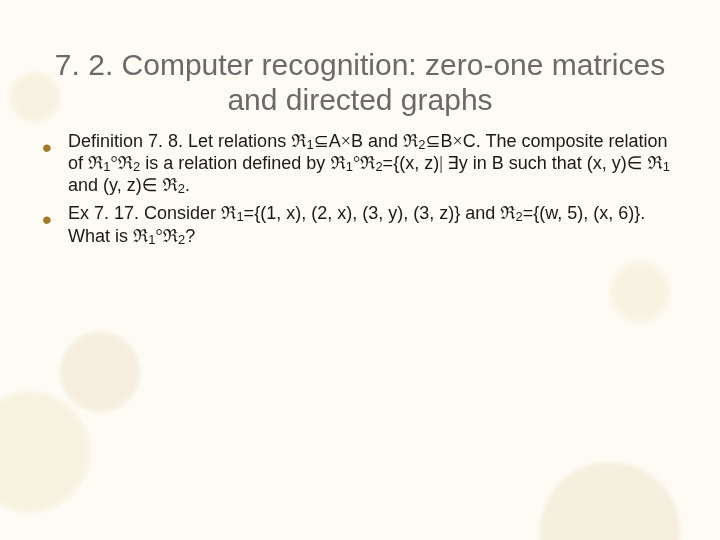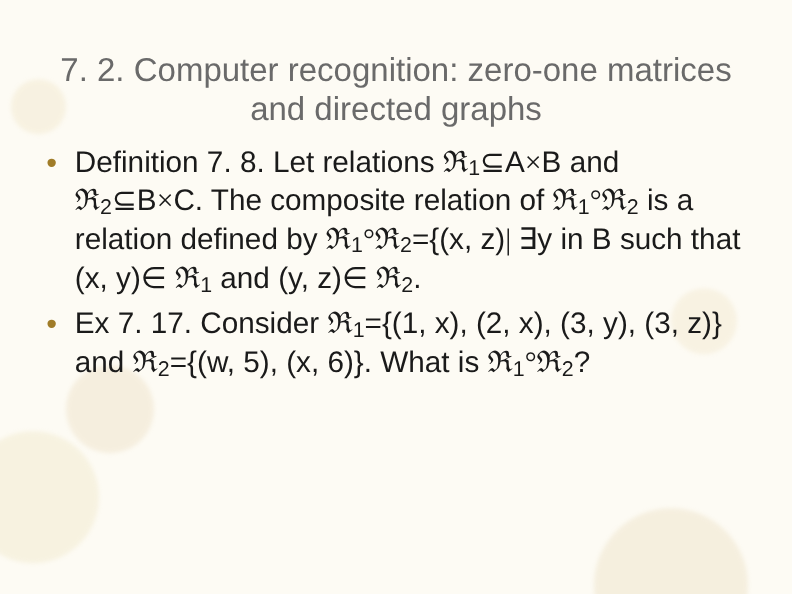--- a/index.html
+++ b/index.html
@@ -42,21 +42,21 @@
     line-height: 1.15;
     color: #6a6a6a;
     text-align: center;
     margin: 0 0 14px 0;
     padding: 0 8px;
   }
   ul.body {
     list-style: none;
     margin: 0;
     padding: 0 6px 0 2px;
-    font-size: 27px;
+    font-size: 18px;
     line-height: 1.22;
   }
   ul.body > li {
     position: relative;
     padding-left: 30px;
     margin-bottom: 6px;
   }
   ul.body > li::before {
     content: "•";
     position: absolute;

